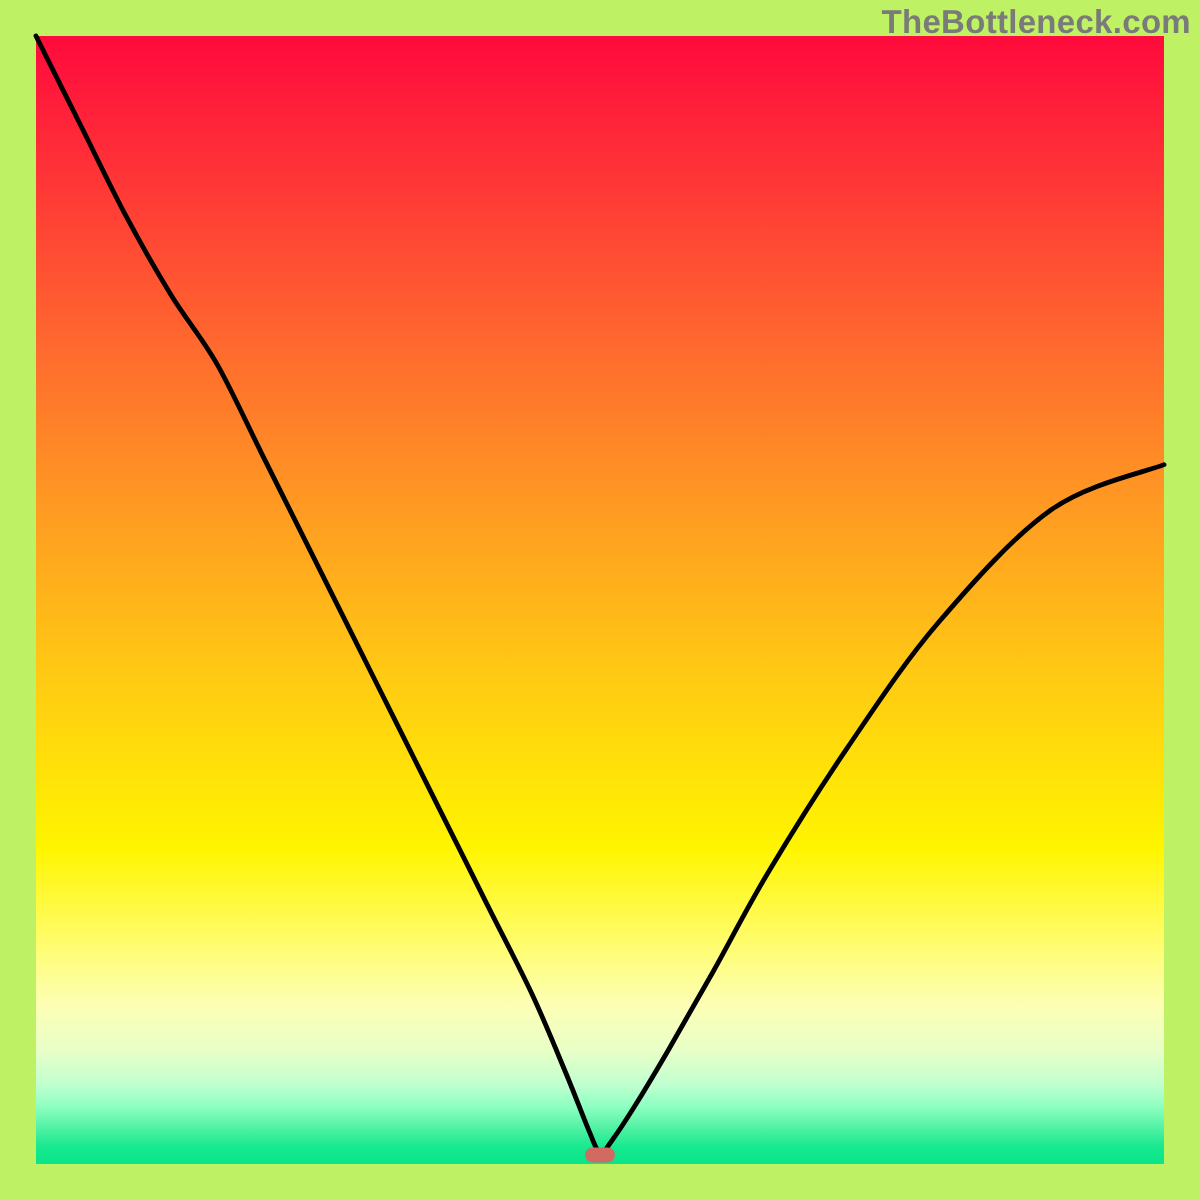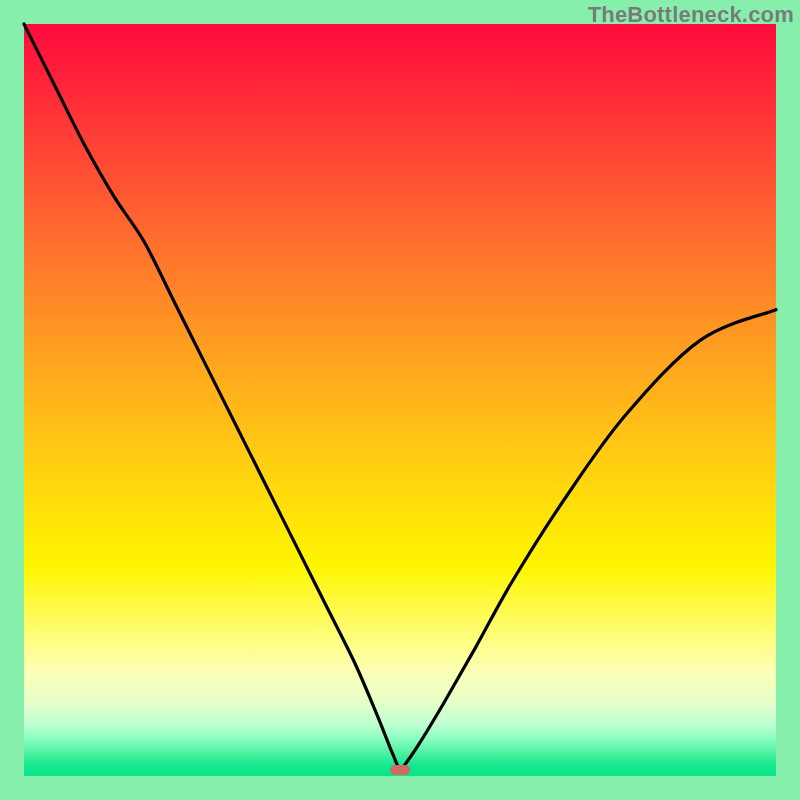--- a/index.html
+++ b/index.html
@@ -7,21 +7,21 @@
     padding: 0;
     width: 800px;
     height: 800px;
     background: #000;
     overflow: hidden;
   }
   .chart-container {
     position: relative;
     width: 800px;
     height: 800px;
-    background: #86efac;
+    background: #bef264;
     text-align: center;
   }
   .plot-area {
     position: absolute;
     left: 24px;
     top: 24px;
     width: 752px;
     height: 752px;
     background: linear-gradient(to bottom,
       #ff0a3c 0%,

